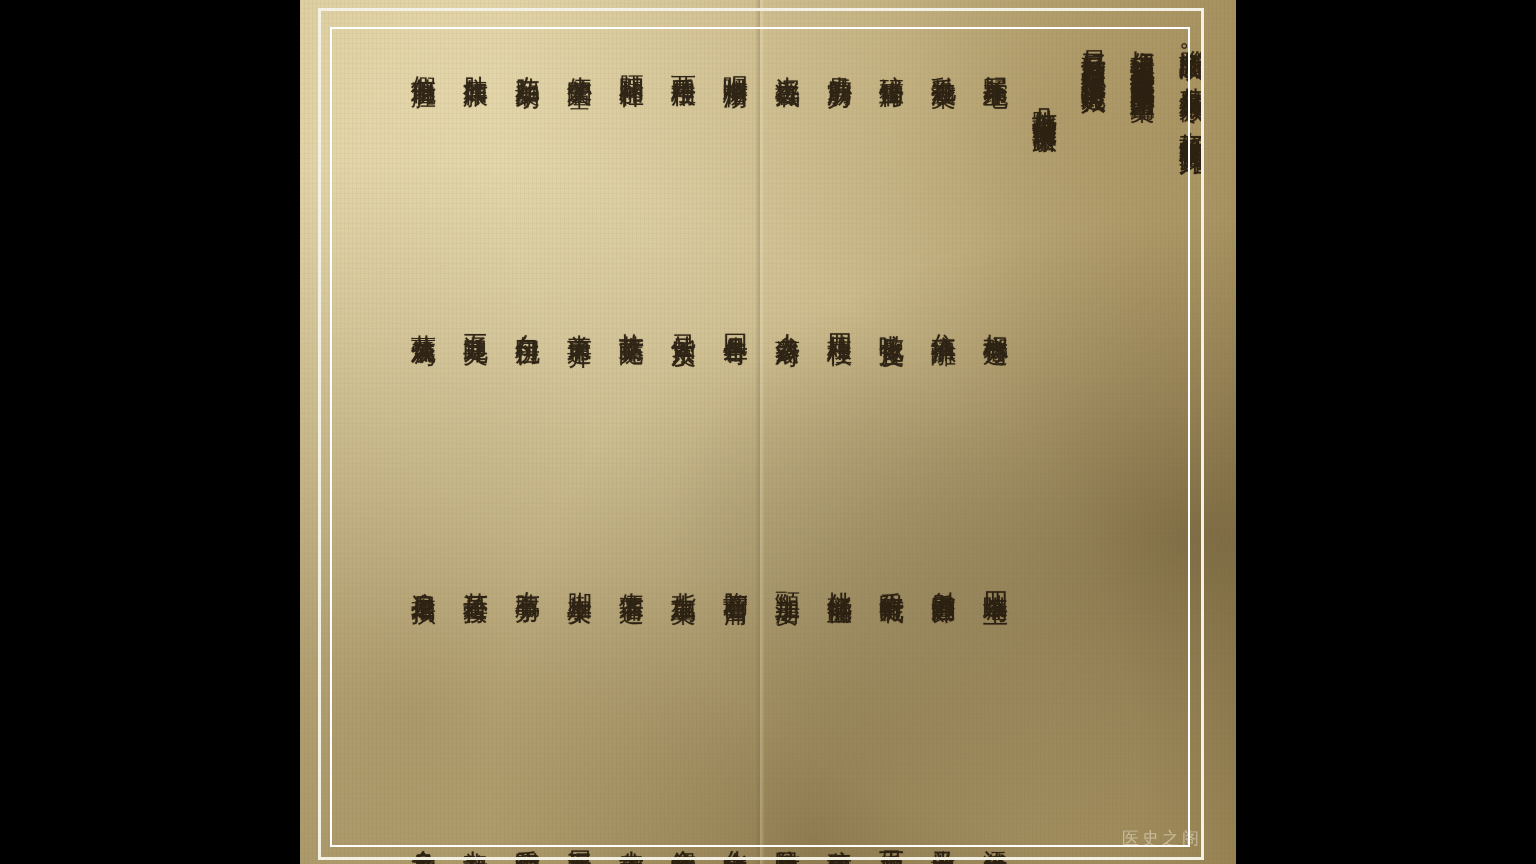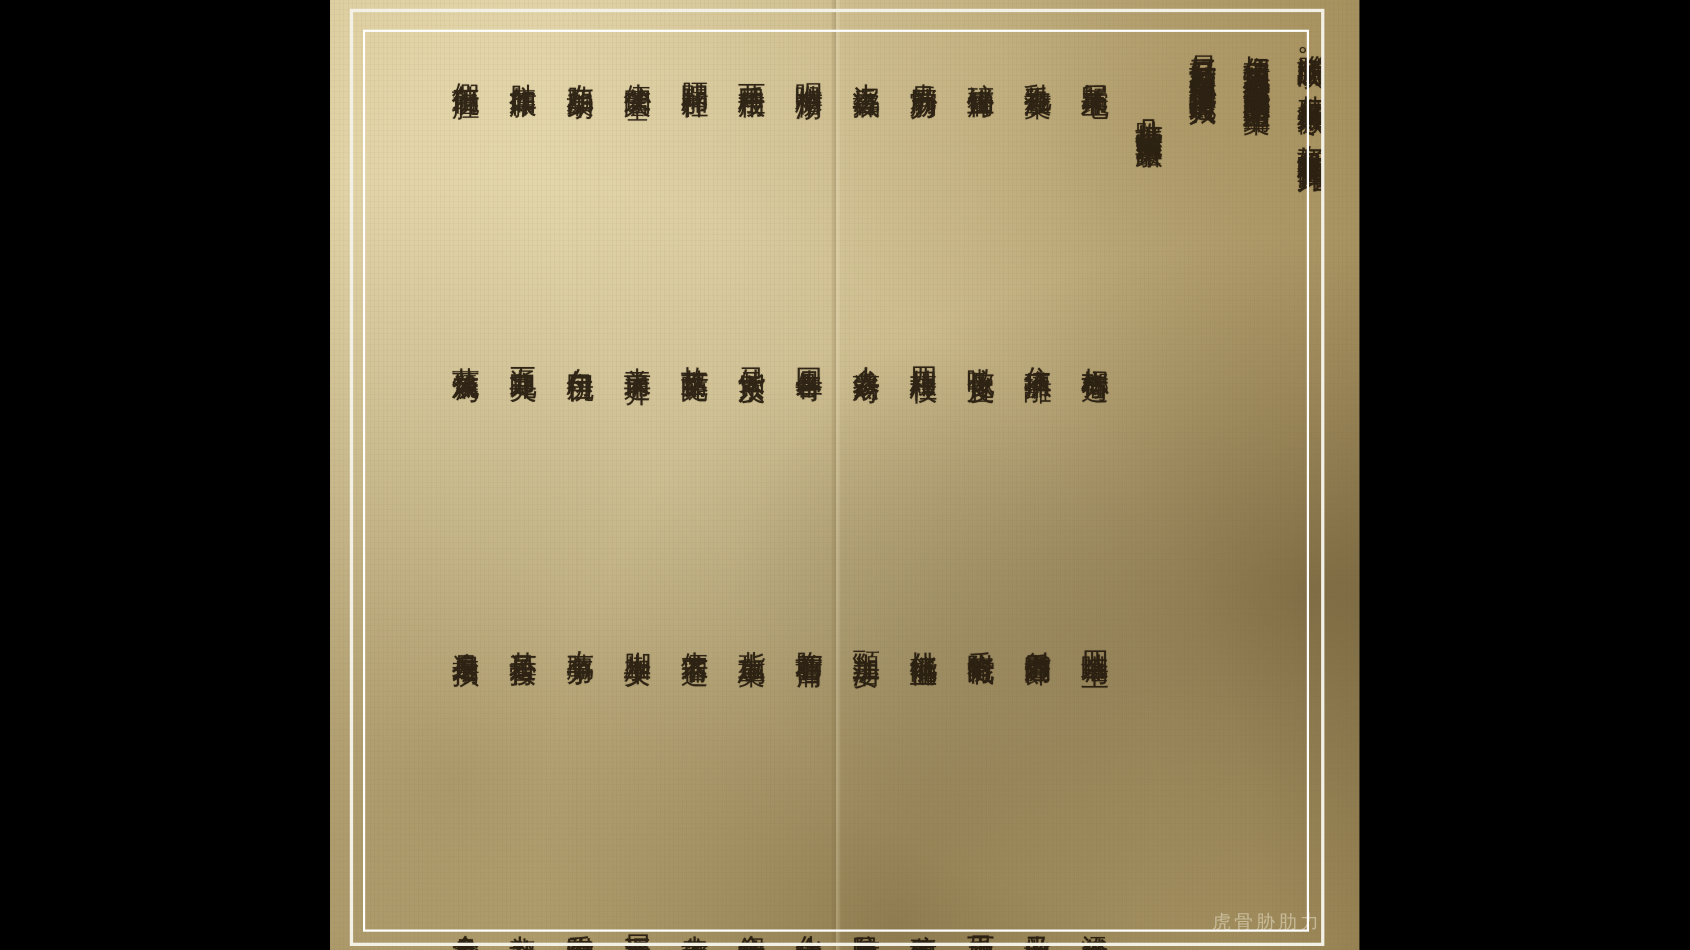--- a/index.html
+++ b/index.html
@@ -161,21 +161,21 @@
       <div class="col w1 indent-1">上沉香擽氣        人參蒸湯对        頸上加姜活        防風皂足随</div>
       <div class="col w1 indent-1">咽喉柑桔湯        回生丹各奇        胸前石菖蒲        化介廣陳皮</div>
       <div class="col w1 indent-1">两手桂枝用        灵仙紫京皮        背上加烏藥        金釵續断芥</div>
       <div class="col w1 indent-1">腰間加杜仲        故芷秦芄随        大便若不通        大黄芒硝宜</div>
       <div class="col w1 indent-1">小便若閉塞        車前木通齐        脚上加牛攵        尿浸五加皮</div>
       <div class="col w1 indent-1">左脇加柴胡        白勺房桃仁        右脇亭力子        香附澤闌行</div>
       <div class="col w1 indent-1">肚痛如作脹        五通九即灵        若还是接骨        九龍卄方離</div>
       <div class="col w1 indent-1">假若仍現腫        葵蒲燒灰為        遍身是傷損        全身丹名奇</div>
     </div>
 
-    <div id="watermark">虎骨胁肋力</div>
+    <div id="watermark">医史之阁</div>
   </div>
 
   <div id="frame-outer"></div>
   <div id="frame-inner"></div>
 
   <div class="letterbox left"></div>
   <div class="letterbox right"></div>
 </div>
 
 </body></html>

